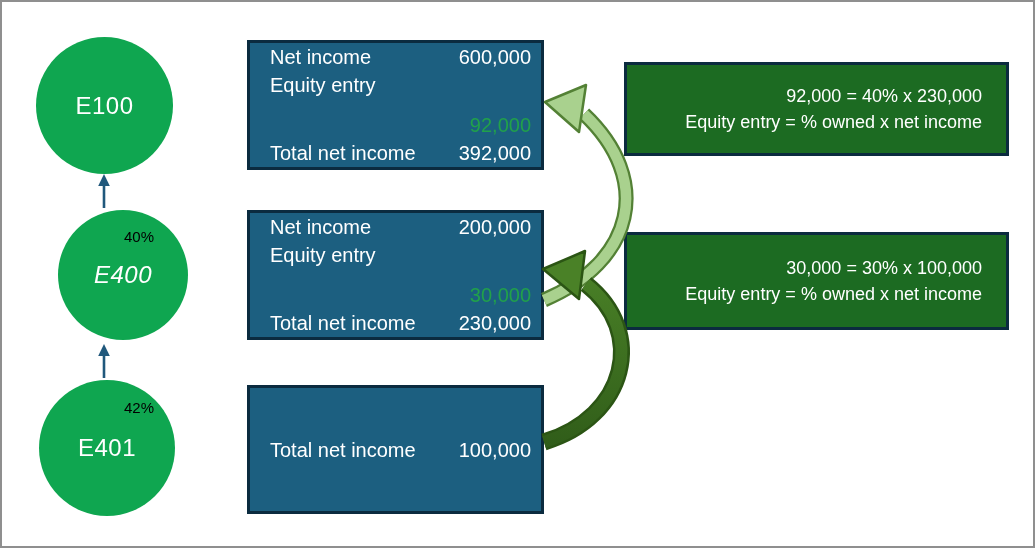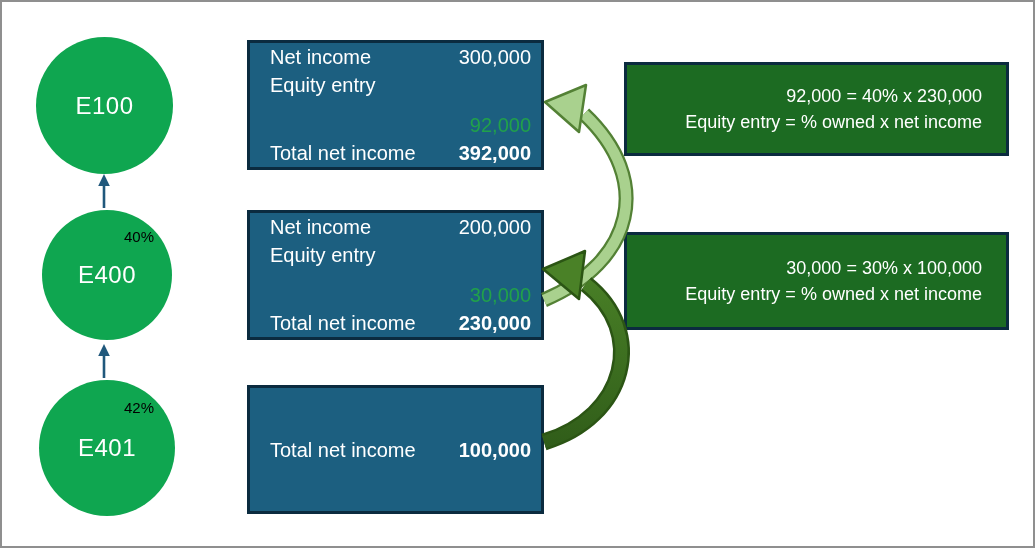--- a/index.html
+++ b/index.html
@@ -10,42 +10,42 @@
   }
 
   
   .circle {
     position:absolute; border-radius:50%;
     background:var(--circle-green,#0FA650); color:#fff;
     display:flex; align-items:center; justify-content:center;
     font-size:24px; letter-spacing:.5px;
   }
   #c-e100 { left:34px;  top:35px;  width:137px; height:137px; }
-  #c-e400 { left:40px;  top:208px; width:130px; height:130px; }
+  #c-e400 { left:56px;  top:208px; width:130px; height:130px;font-style:italic; }
   #c-e401 { left:37px;  top:378px; width:136px; height:136px; }
 
   
   .pct { position:absolute; font-size:15px; color:#000;margin-top:40px; }
   #pct-40 { left:122px; top:186px; }
   #pct-30 { left:122px; top:357px; }
 
   
   .ibox {
     position:absolute; left:245px; width:297px;
     background:var(--box-blue,#1C5F80); border:3px solid var(--box-border,#0B2B3F);
     box-sizing:border-box; color:#fff; font-size:20px;
     display:flex; flex-direction:column; justify-content:center;
     padding:0 10px 0 20px;
   }
   #ibox-0 { top:38px;  height:130px; }
   #ibox-1 { top:208px; height:130px; }
   #ibox-2 { top:383px; height:129px; }
   .irow { display:flex; justify-content:space-between; line-height:28px; white-space:nowrap;gap:12px; }
   .val-green { color:var(--highlight-green,#21A14A); font-weight:normal;margin-top:40px; }
-  .val-bold  { font-weight:bold; }
+  .val-bold  { font-weight:normal; }
 
   
   .callout {
     position:absolute; left:622px; width:385px;
     background:var(--callout-green,#1C6B22); border:3px solid var(--box-border,#0B2B3F);
     box-sizing:border-box; color:#fff; font-size:18px; line-height:26px;
     display:flex; flex-direction:column; justify-content:center;
     text-align:right; padding-right:24px;
   }
   #callout-0 { top:60px;  height:94px; }
@@ -77,21 +77,21 @@
   <div class="circle" id="c-e401">
     <span>E401</span>
   </div>
 
   <div class="pct" id="pct-40">40%</div>
   <div class="pct" id="pct-30">42%</div>
 
   <div class="ibox" id="ibox-0">
     <div class="irow">
       <span>Net income</span>
-      <span>300,000</span>
+      <span>600,000</span>
     </div>
     <div class="irow">
       <span>Equity entry</span>
       <span class="val-green">92,000</span>
     </div>
     <div class="irow">
       <span>Total net income</span>
       <span class="val-bold">392,000</span>
     </div>
   </div>

